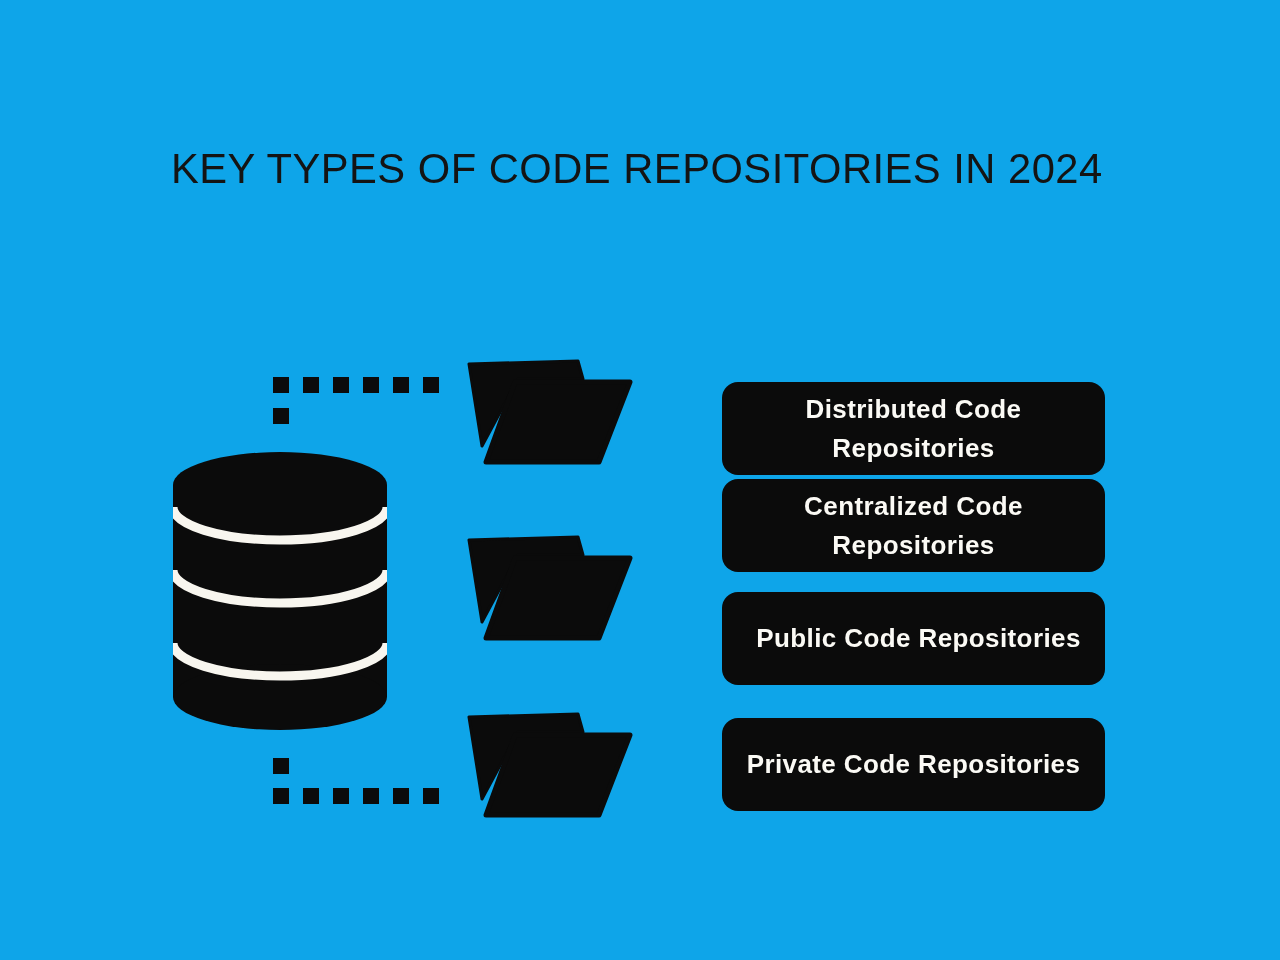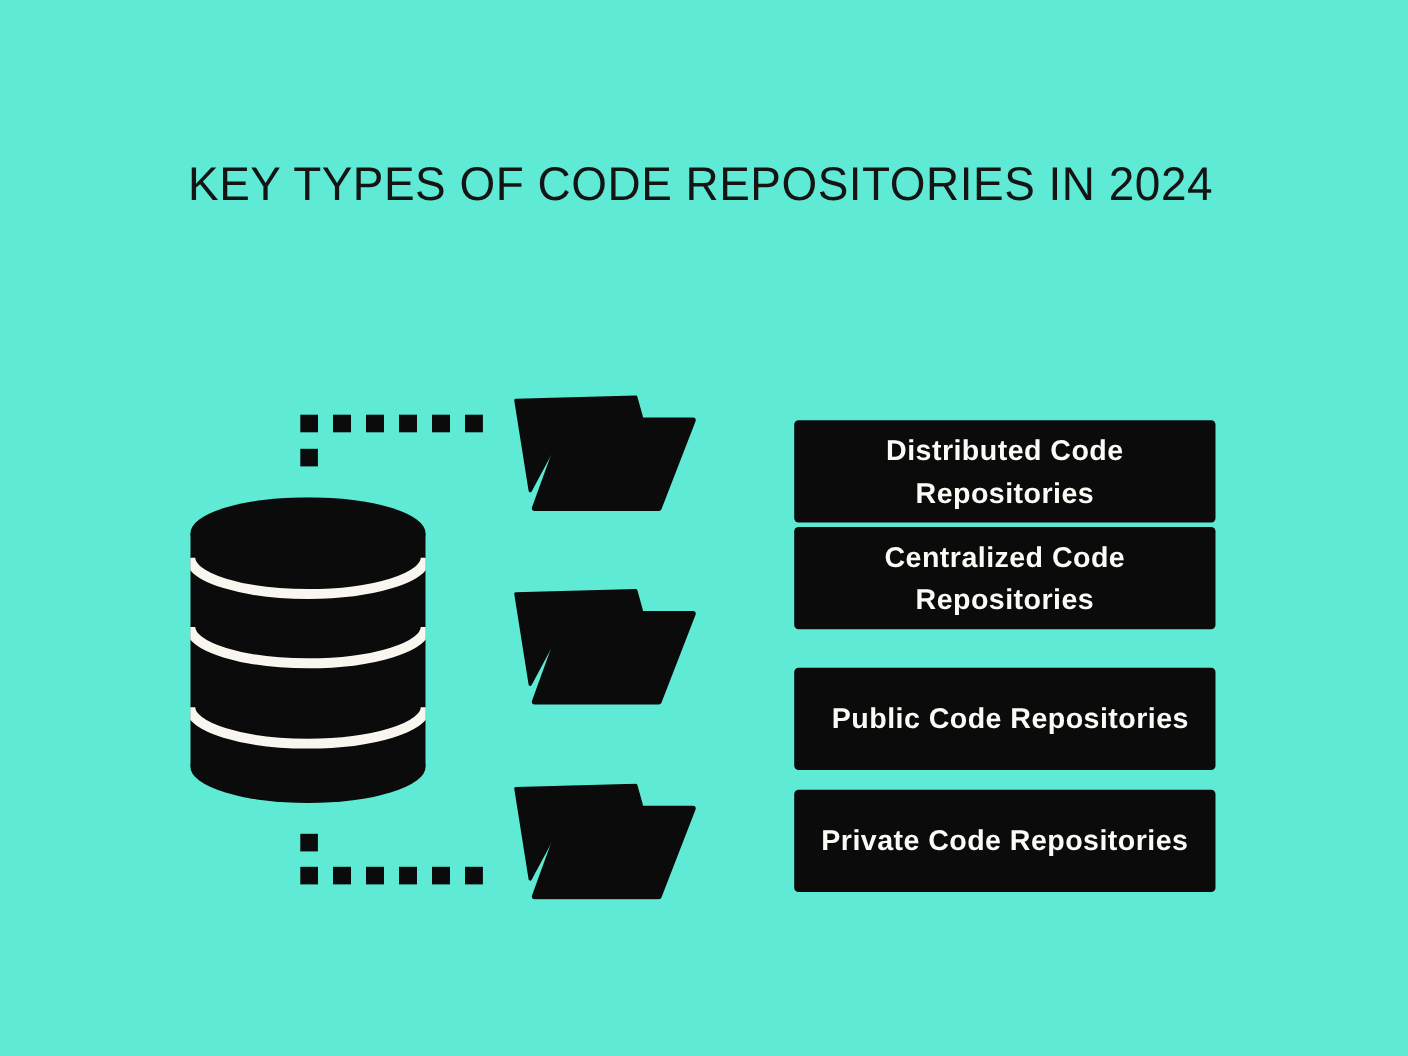--- a/index.html
+++ b/index.html
@@ -3,21 +3,21 @@
 <meta charset="utf-8">
 <style>
   * { margin: 0; padding: 0; box-sizing: border-box; }
   html, body { width: 1280px; height: 960px; }
   body { font-family: "Liberation Sans", sans-serif; }
 
   .canvas {
     position: relative;
     width: 1280px;
     height: 960px;
-    background: #5eead4;
+    background: #0ea5e9;
     overflow: hidden;
   }
 
   .title {
     position: absolute;
     left: 171px;
     top: 144px;
     font-size: 43px;
     font-weight: 400;
     letter-spacing: 0.5px;
@@ -64,30 +64,30 @@
   }
   .dash-corner-top { top: 408px; }
   .dash-corner-bottom { top: 758px; }
 
   .pill {
     position: absolute;
     left: 722px;
     width: 383px;
     height: 93px;
     background: #0B0B0B;
-    border-radius: 4px;
+    border-radius: 16px;
     display: flex;
     align-items: center;
     justify-content: center;
     text-align: center;
     padding: 0 22px;
   }
   .pill-1 { top: 382px; }
   .pill-2 { top: 479px; }
-  .pill-3 { top: 607px; padding-left: 32px; }
+  .pill-3 { top: 592px; padding-left: 32px; }
   .pill-4 { top: 718px; }
 
   .pill-label {
     color: #FBFAF5;
     font-size: 26px;
     font-weight: 700;
     letter-spacing: 0.4px;
     line-height: 39px;
   }
 </style>

